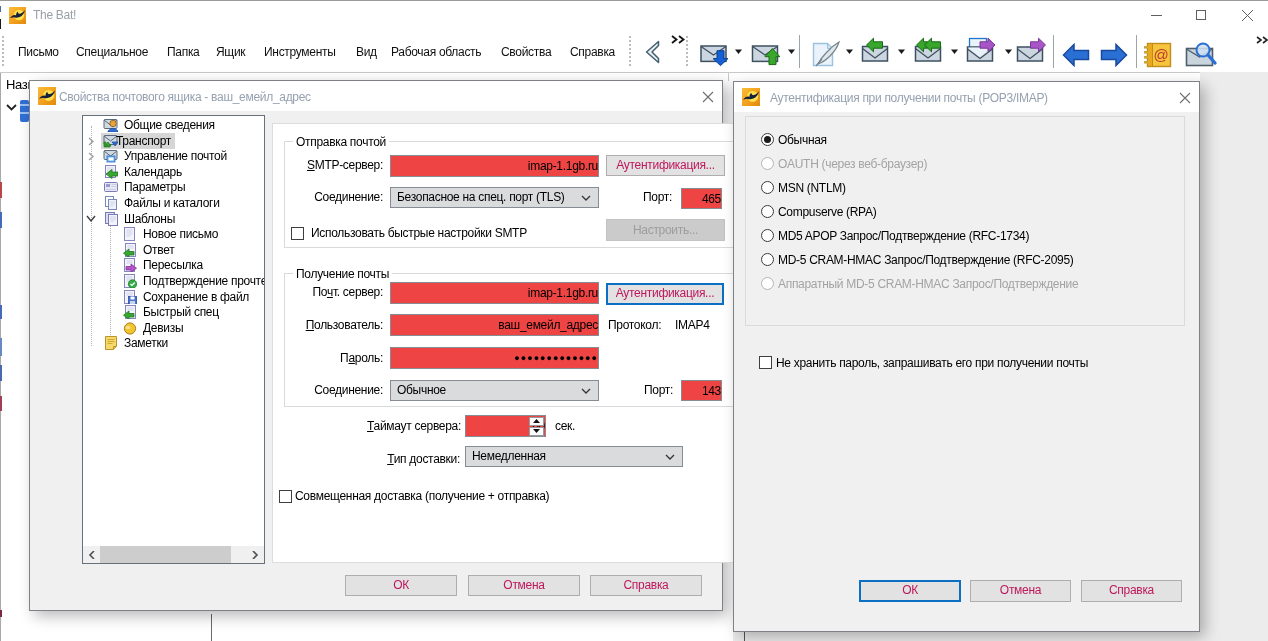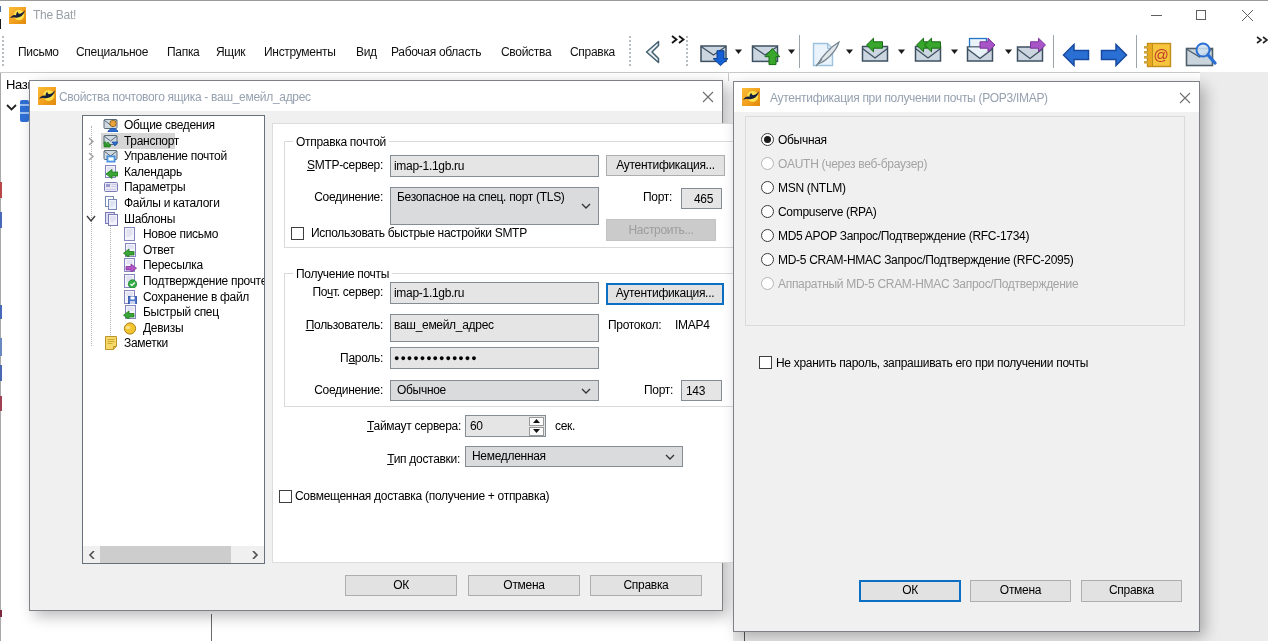--- a/index.html
+++ b/index.html
@@ -10,24 +10,24 @@
 .grip { position:absolute; width:2px; top:36px; height:30px; background-image:repeating-linear-gradient(to bottom,#b8bdc2 0,#b8bdc2 2px,transparent 2px,transparent 4px); }
 .menu-item { position:absolute; top:44px; height:16px; line-height:16px; color:#101010; }
 .dlg { position:absolute; border:1px solid #7e8287; background:#f0f0f0; }
 .dlg-title { position:absolute; left:0; top:0; right:0; height:30px; background:#fff; }
 .dlg-title-text { position:absolute; top:9px; font-size:12px; color:#96a1b0; white-space:nowrap; }
 .panel-white { position:absolute; background:#fff;margin-left:48px; }
 .gb { position:absolute; border:1px solid #d8dadc; }
 .gb-label { position:absolute; top:-7px; background:#fff; padding:0 3px; white-space:nowrap; }
 .lbl { position:absolute; height:15px; line-height:15px; white-space:nowrap; }
 .lbl-r { text-align:right; }
-.inp { position:absolute; background:#e5e5e5; border:1px solid #858c94; line-height:20px; padding-left:3px; white-space:nowrap; overflow:hidden; }
+.inp { position:absolute; background:#ef4444; border:1px solid #858c94; line-height:20px; padding-left:3px; white-space:nowrap; overflow:hidden;text-align:right; }
 .combo { position:absolute; background:#d9dbdd; border:1px solid #858c94; line-height:19px; padding-left:6px; white-space:nowrap; }
 .combo .chev { position:absolute; right:7px; top:0; bottom:0; display:flex; align-items:center; }
-.btn { position:absolute; background:#e2e2e2; border:1px solid #aeaeae; text-align:center; color:#000000; }
+.btn { position:absolute; background:#e2e2e2; border:1px solid #aeaeae; text-align:center; color:#be185d; }
 .btn-focus { border:2px solid #0b6fc4; }
 .btn-dis { background:#cbcbcb; border:1px solid #c3c3c3; color:#9d9d9d; }
 .cb { position:absolute; width:13px; height:13px; background:#fff; border:1px solid #3f3f3f; }
 .radio { position:absolute; width:13px; height:13px; border-radius:50%; background:#fff; border:1px solid #3c3c3c; }
 .radio-dis { border-color:#b4b4b4; }
 .radio-on::after { content:""; position:absolute; left:2px; top:2px; width:7px; height:7px; border-radius:50%; background:#1a1a1a; }
 .tree-row { position:absolute; left:0; height:16px; line-height:16px; white-space:nowrap; }
 .tree-ico { position:absolute; width:15px; height:15px; }
 .txt { white-space:nowrap; }
 </style>
@@ -214,21 +214,21 @@
         <svg class="abs" style="left:5px;top:4px;" width="8" height="9">
             <path d="M1,1 L5,4.5 L1,8" fill="none" stroke="#a0a0a0" stroke-width="1.4"></path>
           </svg>
         <svg class="tree-ico" style="left:20px;top:0px;" width="16" height="16">
             <rect x="1" y="2.5" width="13" height="9" rx="1" fill="#cfd9e2" stroke="#5b6b78"></rect>
             <path d="M1,3 L7.5,8 L14,3" fill="none" stroke="#5b6b78"></path>
             <path d="M3,9 L3,11.5 L7,11.5 L7,14 L1,14 L1,9 Z" fill="#3aa435" stroke="#1c7a1c" stroke-width="0.7" transform="rotate(0)"></path>
             <path d="M2,13 L5,9 L8,13 Z" fill="#3aa435" stroke="#1c7a1c" stroke-width="0.7"></path>
             <path d="M9,9 L12,13 L15,9 Z" fill="#2a6fd4" stroke="#174a9e" stroke-width="0.7"></path>
           </svg>
-        <span class="abs txt" style="left:41px;">Транспорт</span>
+        <span class="abs txt" style="left:33px;">Транспорт</span>
       </div>
 
       <div class="tree-row" style="top:32px;">
         <svg class="abs" style="left:5px;top:4px;" width="8" height="9">
             <path d="M1,1 L5,4.5 L1,8" fill="none" stroke="#a0a0a0" stroke-width="1.4"></path>
           </svg>
         <svg class="tree-ico" style="left:20px;top:0px;" width="16" height="16">
             <rect x="1" y="2.5" width="13" height="9" rx="1" fill="#cfd9e2" stroke="#5b6b78"></rect>
             <path d="M1,3 L7.5,8 L14,3" fill="none" stroke="#5b6b78"></path>
             <rect x="4" y="8" width="8" height="6" fill="#6db3e8" stroke="#2a6fd4" stroke-width="0.8"></rect>
@@ -357,41 +357,41 @@
 
   <div class="panel-white" style="left:194px;top:42px;width:491px;height:440px;border:1px solid #dcdcdc;">
 
     <div class="gb" style="left:11px;top:17px;width:450px;height:107px;">
       <div class="gb-label" style="left:8px;">Отправка почтой</div>
     </div>
     <div class="lbl lbl-r" style="left:0px;top:34px;width:110px;"><u>S</u>MTP-сервер:</div>
     <div class="inp" style="left:117px;top:31px;width:209px;height:22px;">imap-1.1gb.ru</div>
     <div class="btn" style="left:333px;top:31px;width:119px;height:21px;line-height:19px;">Аутентификация...</div>
     <div class="lbl lbl-r" style="left:0px;top:66px;width:110px;">Соединение:</div>
-    <div class="combo" style="left:117px;top:63px;width:209px;height:38px;">Безопасное на спец. порт (TLS)
+    <div class="combo" style="left:117px;top:63px;width:209px;height:21px;">Безопасное на спец. порт (TLS)
       <span class="chev">
           <svg width="10" height="6">
             <path d="M1,1 L5,5 L9,1" fill="none" stroke="#333" stroke-width="1.3"></path>
           </svg>
         </span>
     </div>
     <div class="lbl lbl-r" style="left:329px;top:66px;width:70px;">Порт:</div>
     <div class="inp" style="left:408px;top:64px;width:41px;height:21px;padding-left:12px;">465</div>
     <div class="cb" style="left:18px;top:103px;"></div>
     <div class="lbl" style="left:38px;top:102px;">Использовать быстрые настройки SMTP</div>
-    <div class="btn btn-dis" style="left:333px;top:95px;width:110px;height:22px;line-height:20px;">Настроить...</div>
+    <div class="btn btn-dis" style="left:333px;top:95px;width:119px;height:22px;line-height:20px;">Настроить...</div>
 
     <div class="gb" style="left:11px;top:149px;width:450px;height:134px;">
       <div class="gb-label" style="left:8px;">Получение почты</div>
     </div>
     <div class="lbl lbl-r" style="left:0px;top:161px;width:110px;">По<u>ч</u>т. сервер:</div>
     <div class="inp" style="left:117px;top:158px;width:209px;height:22px;">imap-1.1gb.ru</div>
     <div class="btn btn-focus" style="left:333px;top:159px;width:118px;height:22px;line-height:17px;">Аутентификация...</div>
     <div class="lbl lbl-r" style="left:0px;top:194px;width:110px;"><u>П</u>ользователь:</div>
-    <div class="inp" style="left:117px;top:190px;width:209px;height:28px;">ваш_емейл_адрес</div>
+    <div class="inp" style="left:117px;top:190px;width:209px;height:22px;">ваш_емейл_адрес</div>
     <div class="lbl" style="left:335px;top:194px;">Протокол:</div>
     <div class="lbl" style="left:402px;top:194px;">IMAP4</div>
     <div class="lbl lbl-r" style="left:0px;top:227px;width:110px;">П<u>а</u>роль:</div>
     <div class="inp" style="left:117px;top:223px;width:209px;height:22px;font-size:9px;letter-spacing:1px;line-height:20px;">●●●●●●●●●●●●●</div>
     <div class="lbl lbl-r" style="left:0px;top:259px;width:110px;">Соединение:</div>
     <div class="combo" style="left:117px;top:256px;width:209px;height:21px;">Обычное
       <span class="chev">
           <svg width="10" height="6">
             <path d="M1,1 L5,5 L9,1" fill="none" stroke="#333" stroke-width="1.3"></path>
           </svg>

